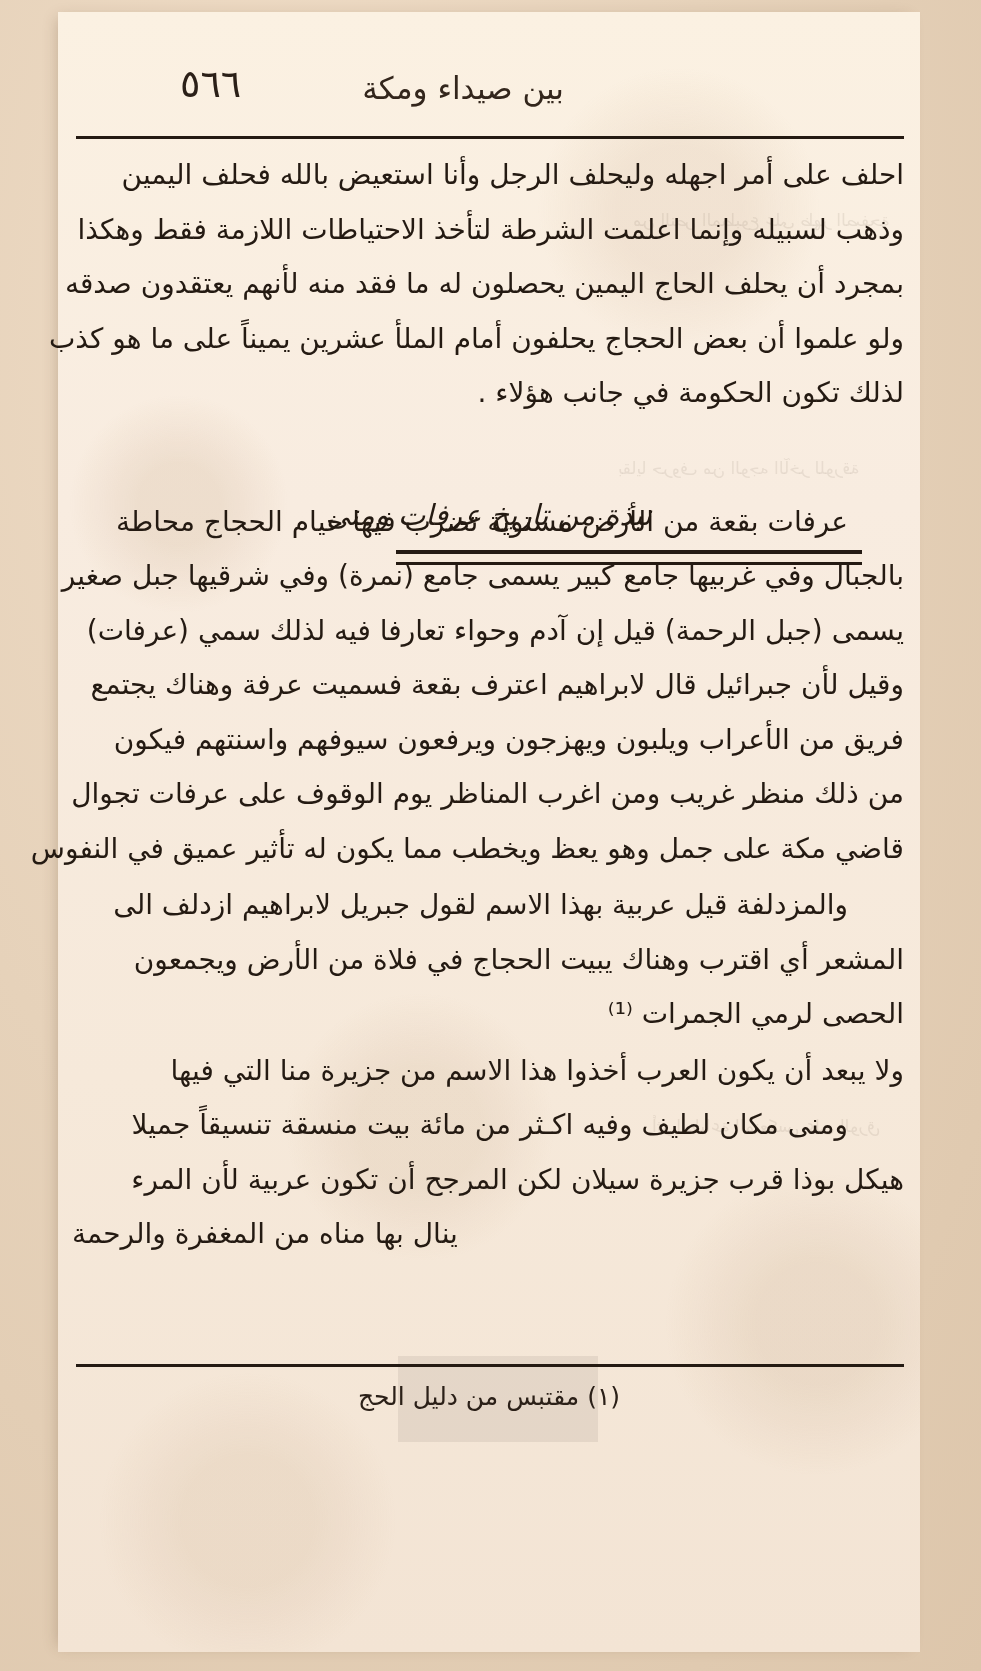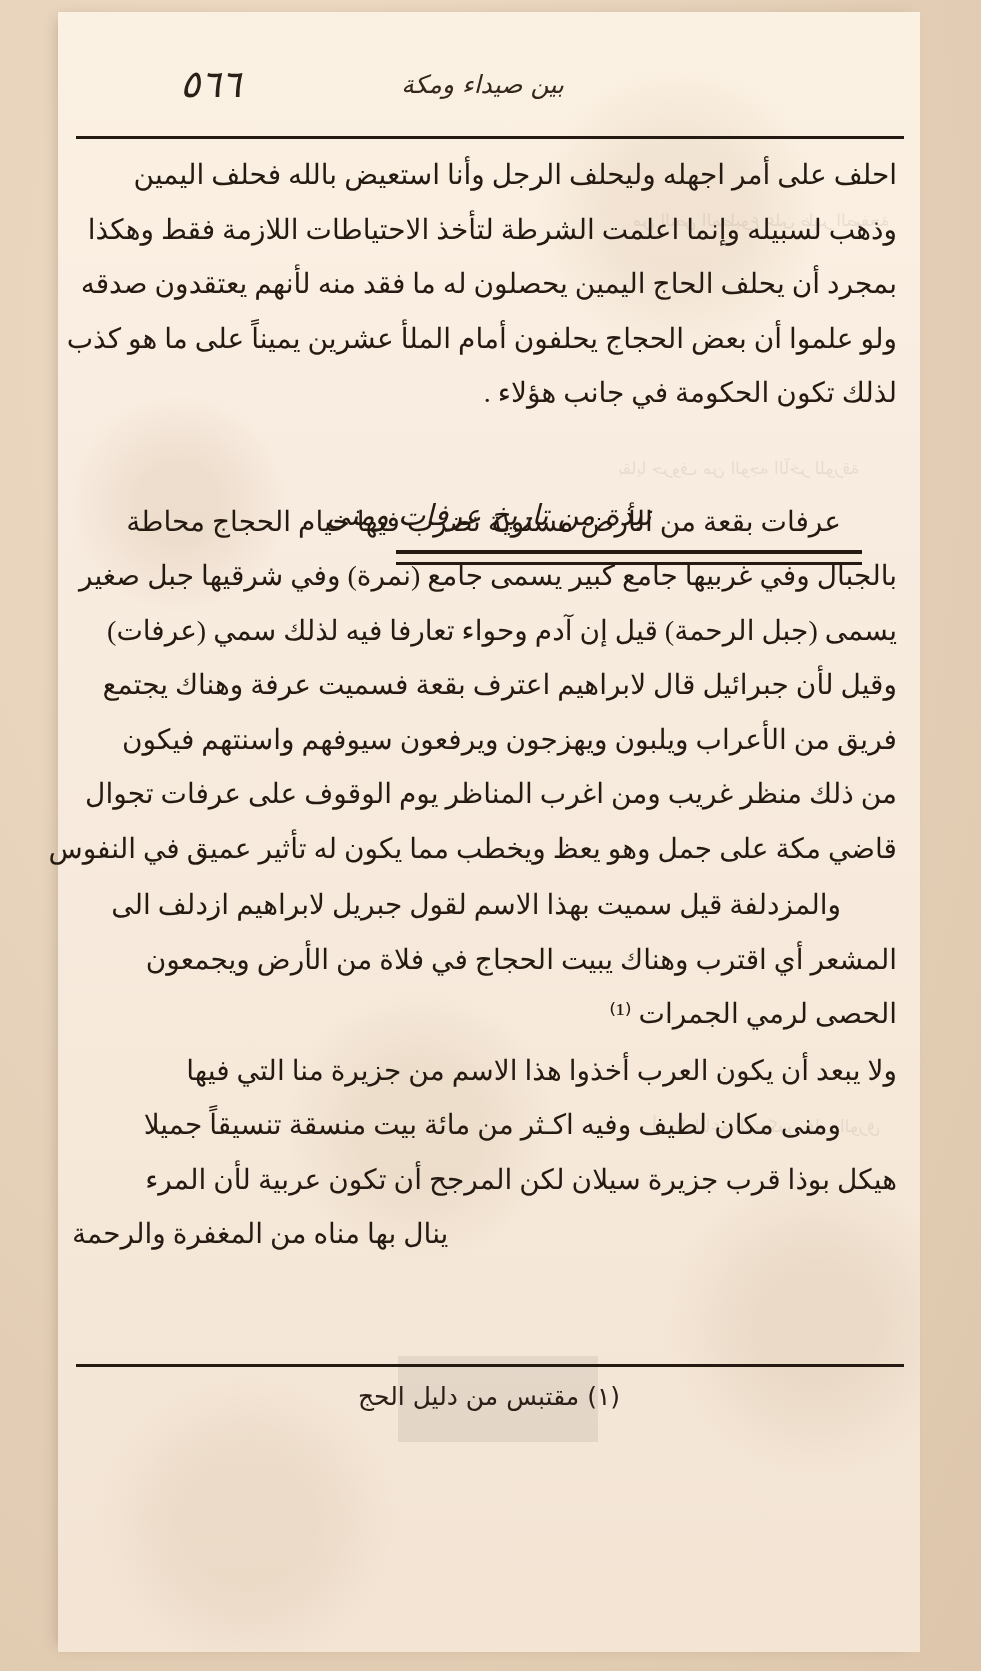--- a/index.html
+++ b/index.html
@@ -70,36 +70,35 @@
   }
 
   
   #running-head {
     position: absolute;
     left: 0;
     top: 48px;
     width: 806px;
     height: 52px;
     direction: rtl;
-    font-style: italic;
   }
   #page-number {
     position: absolute;
     left: 122px;
     top: 2px;
     font-size: 38px;
     color: #2b2018;
     font-family: "DejaVu Sans", sans-serif;
     letter-spacing: 2px;
   }
   #header-title {
     position: absolute;
     right: 300px;
     top: 10px;
-    font-size: 25px;
+    font-size: 31px;
     color: #33261c;
   }
 
   
   #header-rule {
     position: absolute;
     left: 18px;
     top: 124px;
     width: 828px;
     height: 3px;
@@ -111,22 +110,21 @@
     position: absolute;
     right: 16px;
     left: 14px;
     top: 136px;
     direction: rtl;
     text-align: justify;
     color: #241a12;
   }
 
   .para {
-    margin: 0 7px 2px 0;
-    font-family: Liberation Serif, serif;
+    margin: 0 0 2px 0;
   }
   .line {
     display: block;
     white-space: nowrap;
     font-size: 28px;
     line-height: 54.5px;
     color: #241a12;
     letter-spacing: -0.2px;
   }
   
@@ -259,21 +257,21 @@
         <span class="line just">
           <span>من ذلك منظر غريب ومن اغرب المناظر يوم الوقوف على عرفات تجوال</span>
         </span>
         <span class="line just">
           <span>قاضي مكة على جمل وهو يعظ ويخطب مما يكون له تأثير عميق في النفوس</span>
         </span>
       </div>
 
       <div class="para">
         <span class="line just indent">
-          <span>والمزدلفة قيل سميت بهذا الاسم لقول جبريل لابراهيم ازدلف الى</span>
+          <span>والمزدلفة قيل عربية بهذا الاسم لقول جبريل لابراهيم ازدلف الى</span>
         </span>
         <span class="line just">
           <span>المشعر أي اقترب وهناك يبيت الحجاج في فلاة من الأرض ويجمعون</span>
         </span>
         <span class="line">الحصى لرمي الجمرات ⁽¹⁾</span>
       </div>
 
       <div class="para">
         <span class="line just">
           <span>ولا يبعد أن يكون العرب أخذوا هذا الاسم من جزيرة منا التي فيها</span>

